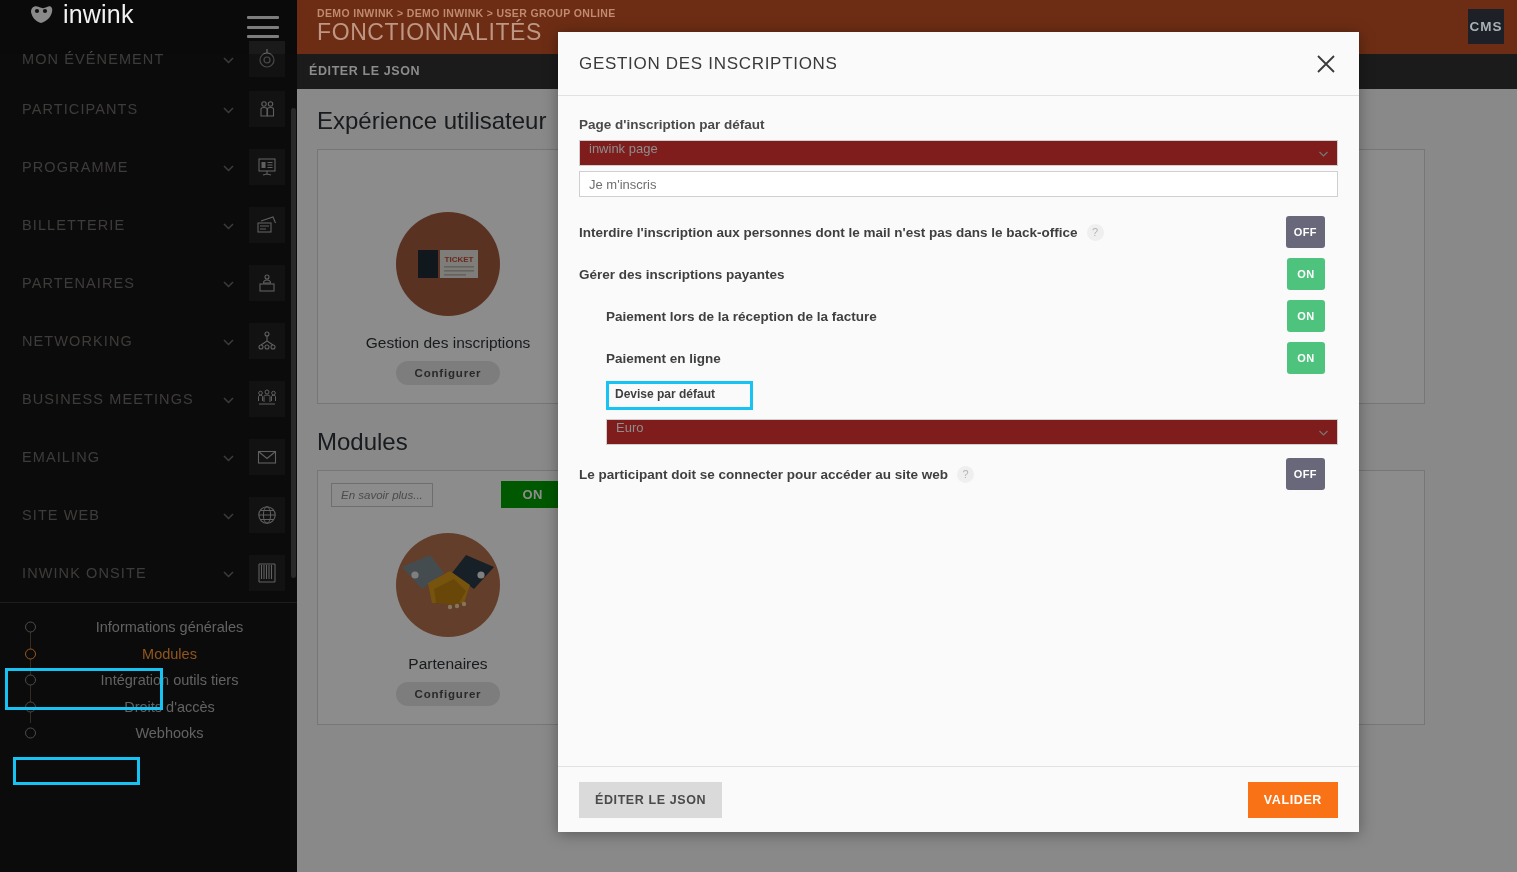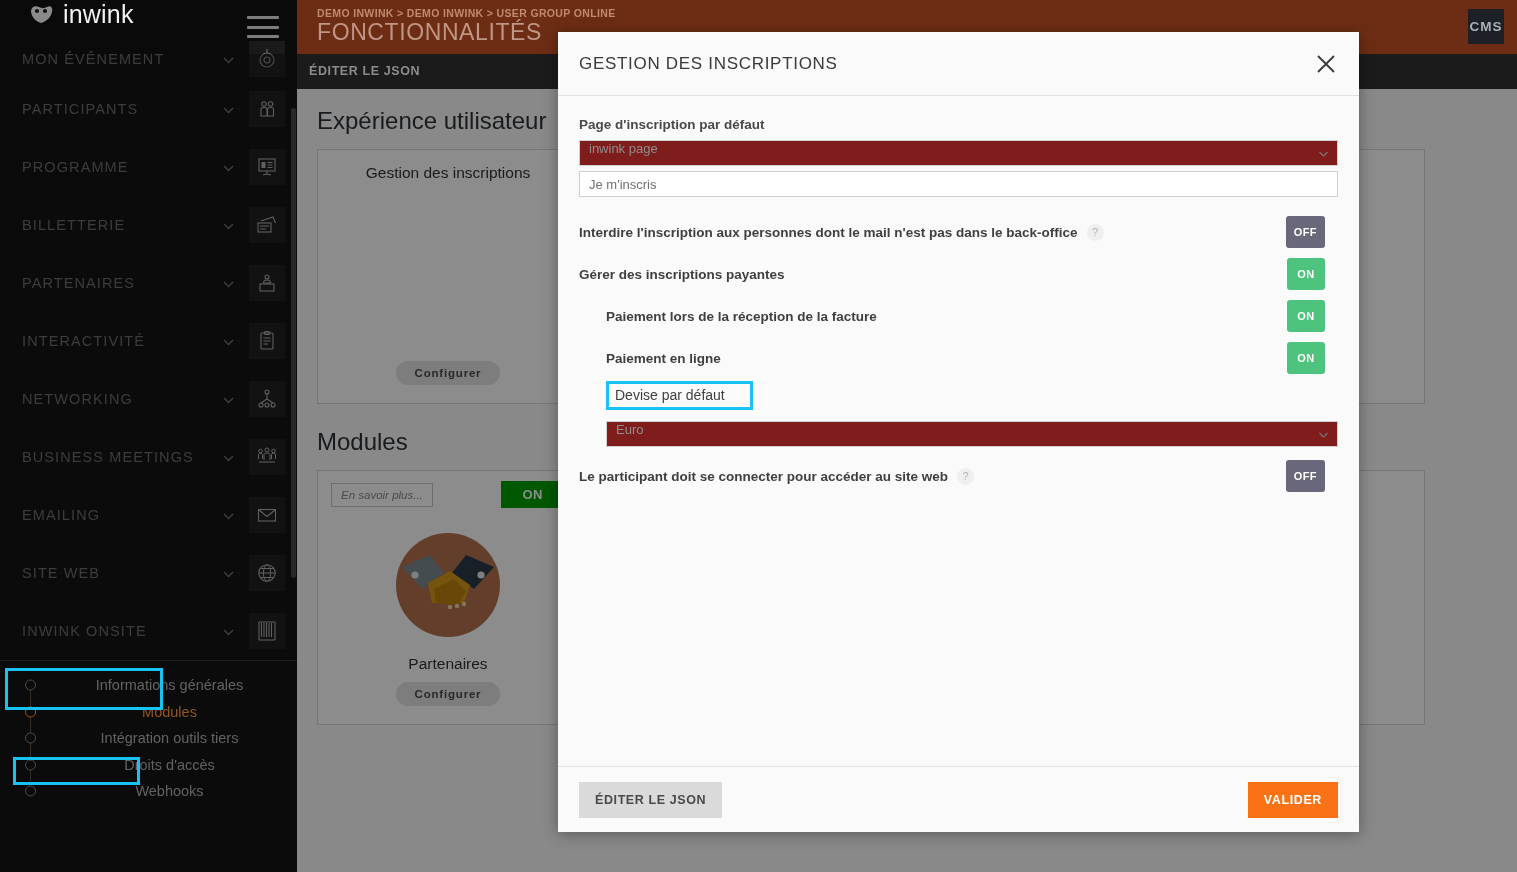--- a/index.html
+++ b/index.html
@@ -270,21 +270,21 @@
     color: #fff; font-size: 11px; font-weight: bold; letter-spacing: .4px;
     padding: 0 8px;
     cursor: pointer;
   }
   .toggle.off { background: #68687a; }
   .toggle.on  { background: #4dc37e; }
 
   .devise-block { position: relative; margin-top: 2px; padding-left: 27px; }
   .devise-label {
     display: inline-block;
-    color: #3f3f3f; font-size: 14px; font-weight: normal;
+    color: #3f3f3f; font-size: 12px; font-weight: bold;
     padding: 6px 9px;
   }
   .devise-ring {
     position: absolute; left: 27px; top: 0;
     width: 147px; height: 29px;
     border: 3px solid #17c3f2;
     pointer-events: none;
   }
   .devise-sel { margin-top: 12px; }
 
@@ -312,20 +312,31 @@
 </head>
 <body>
 
 <div id="root">
 
   <div class="main">
     <div class="main-inner">
       <div class="section-title">Expérience utilisateur</div>
       <div class="cards-row">
         <div class="module-card">
+          <div class="card-icon">
+            <svg width="104" height="104" viewBox="0 0 104 104">
+              <circle cx="52" cy="52" r="52" fill="#a35c3e"></circle>
+              <rect x="22" y="38" width="20" height="28" fill="#1e2a35"></rect>
+              <rect x="44" y="38" width="38" height="28" fill="#e8e4dc"></rect>
+              <text x="63" y="50" font-family="Liberation Sans, sans-serif" font-size="8" font-weight="bold" fill="#c04a33" text-anchor="middle">TICKET</text>
+              <rect x="48" y="54" width="30" height="1.6" fill="#b9b4ac"></rect>
+              <rect x="48" y="58" width="30" height="1.6" fill="#b9b4ac"></rect>
+              <rect x="48" y="62" width="22" height="1.6" fill="#b9b4ac"></rect>
+            </svg>
+          </div>
           <div class="card-label">Gestion des inscriptions</div>
           <div class="configurer">Configurer</div>
         </div>
         <div class="module-card"></div>
         <div class="module-card"></div>
         <div class="module-card"></div>
       </div>
 
       <div class="section-title" style="margin-top:24px;">Modules</div>
       <div class="cards-row">
@@ -467,35 +478,20 @@
         </span>
         <span class="sb-icon">
           <svg viewBox="0 0 22 22">
               <circle cx="11" cy="5" r="2" stroke="#8a8a8a" stroke-width="1.1" fill="none"></circle>
               <path d="M7.5 11 Q7.5 8 11 8 Q14.5 8 14.5 11 Z" stroke="#8a8a8a" stroke-width="1.1" fill="none"></path>
               <rect x="4" y="12" width="14" height="7" stroke="#8a8a8a" stroke-width="1.1" fill="none"></rect>
             </svg>
         </span>
       </div>
 
-      <div class="sb-item">
-        <span class="sb-label">INTERACTIVITÉ</span>
-        <span class="sb-chev">
-          <svg viewBox="0 0 13 13">
-              <path d="M2 4.5 L6.5 9 L11 4.5" stroke="#5a5654" stroke-width="1.5" fill="none"></path>
-            </svg>
-        </span>
-        <span class="sb-icon">
-          <svg viewBox="0 0 22 22">
-              <rect x="5" y="3" width="12" height="16" rx="1" stroke="#8a8a8a" stroke-width="1.1" fill="none"></rect>
-              <rect x="8.5" y="1.5" width="5" height="3" rx="1" stroke="#8a8a8a" stroke-width="1.1" fill="none"></rect>
-              <path d="M7.5 8 L14.5 8 M7.5 11 L14.5 11 M7.5 14 L12 14" stroke="#8a8a8a" stroke-width="1"></path>
-            </svg>
-        </span>
-      </div>
 
       <div class="sb-item">
         <span class="sb-label">NETWORKING</span>
         <span class="sb-chev">
           <svg viewBox="0 0 13 13">
               <path d="M2 4.5 L6.5 9 L11 4.5" stroke="#5a5654" stroke-width="1.5" fill="none"></path>
             </svg>
         </span>
         <span class="sb-icon">
           <svg viewBox="0 0 22 22">

